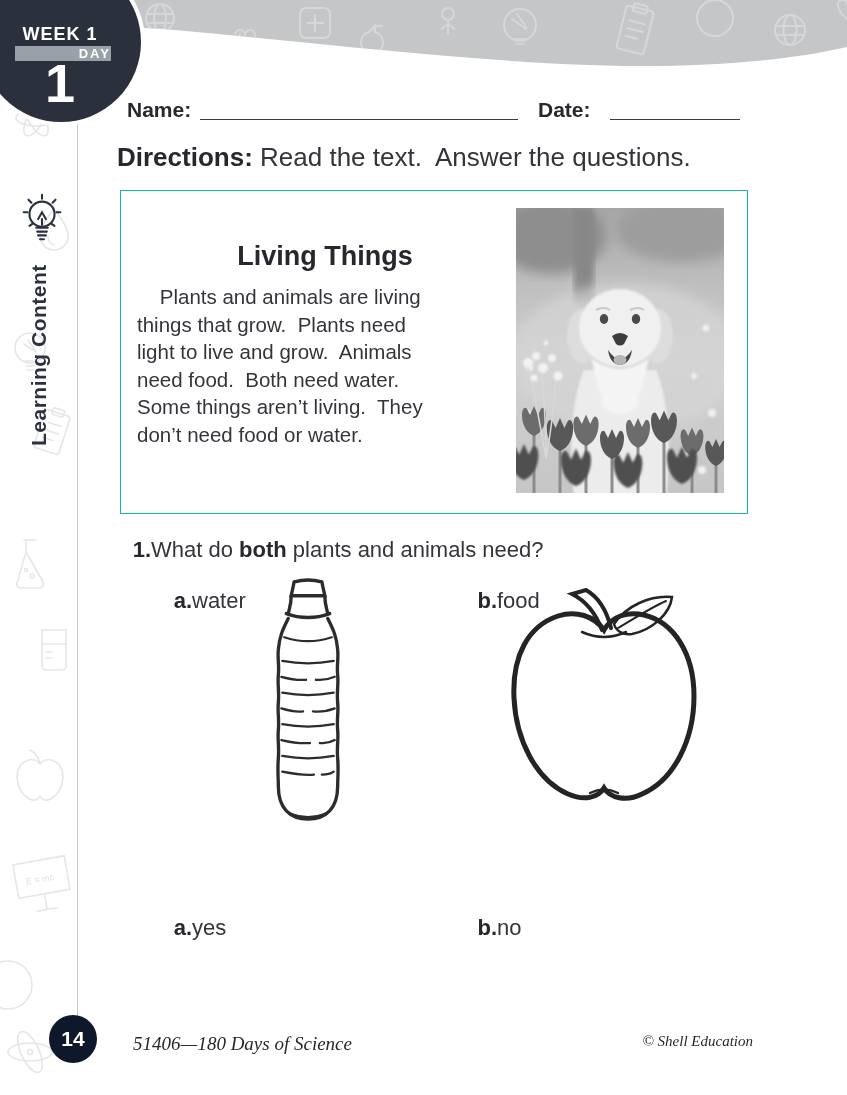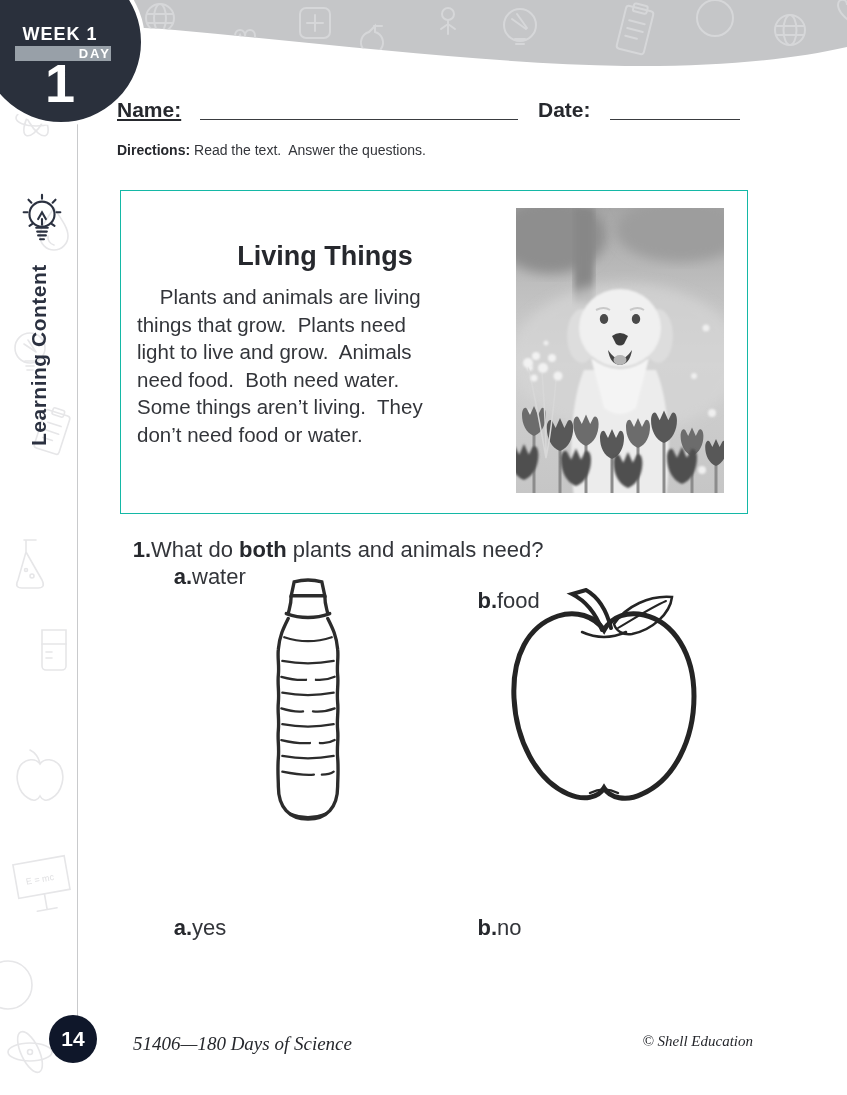--- a/index.html
+++ b/index.html
@@ -25,26 +25,26 @@
   
   .margin-doodles{position:absolute;left:0;top:0;width:78px;height:1095px;}
   .vline{position:absolute;left:77px;top:112px;width:0;height:904px;border-left:1.5px solid #c9cacc;}
   .side-icon{position:absolute;left:18px;top:193px;width:48px;height:54px;}
   .side-label{position:absolute;left:27px;top:250px;height:196px;
               writing-mode:vertical-rl;transform:rotate(180deg);
               font-size:21px;font-weight:bold;color:#2b3140;letter-spacing:.5px;white-space:nowrap;}
 
   
   .lbl{font-weight:bold;color:#26282d;font-size:21px;}
-  .name-label{position:absolute;left:117px;top:98px;text-decoration:underline;}
+  .name-label{position:absolute;left:127px;top:98px;}
   .name-line{position:absolute;left:200px;top:119px;width:318px;border-bottom:1.6px solid #3a3c40;height:0;}
   .date-label{position:absolute;left:538px;top:98px;}
   .date-line{position:absolute;left:610px;top:119px;width:130px;border-bottom:1.6px solid #3a3c40;height:0;}
 
-  .directions{position:absolute;left:117px;top:142px;font-size:14px;}
+  .directions{position:absolute;left:117px;top:142px;font-size:26px;}
   .dir-label{font-weight:bold;color:#26282d;}
   .dir-text{white-space:pre-wrap;color:#33353a;}
 
   
   .passage-box{position:absolute;left:120px;top:190px;width:628px;height:324px;
                border:1px solid #14b8a6;box-sizing:border-box;background:#ffffff;}
   .passage-title{position:absolute;left:14px;top:50px;width:380px;text-align:center;
                  font-size:27px;font-weight:bold;color:#26282d;}
   .passage-text{position:absolute;left:16px;top:92px;width:380px;
                 font-size:20.5px;line-height:27.6px;color:#33353a;}
@@ -301,21 +301,21 @@
           <circle cx="42" cy="168" r="4.5"></circle>
           <circle cx="18" cy="170" r="3.5"></circle>
       </g>
     </svg>
   </div>
 
   <div class="q-row" style="left:117px;top:537px;">
     <span class="q-num">1.</span><span class="q-part">What do </span><span class="q-bold">both</span><span class="q-part"> plants and animals need?</span>
   </div>
 
-  <div class="q-row" style="left:150px;top:564px;">
+  <div class="q-row" style="left:150px;top:588px;">
     <span class="opt-label">a.</span><span>water</span>
   </div>
   <div class="q-row" style="left:455px;top:588px;">
     <span class="opt-label">b.</span><span>food</span>
   </div>
 
   <svg class="bottle-svg" viewBox="0 0 100 255">
     <g fill="none" stroke="#2c2c2c" stroke-width="3.4" stroke-linecap="round">
       <path d="M36,6 Q50,2 64,6 L67,20 L33,20 Z"></path>
       <path d="M33,20 C33,29 31,33 30,38 M67,20 C67,29 69,33 70,38"></path>

